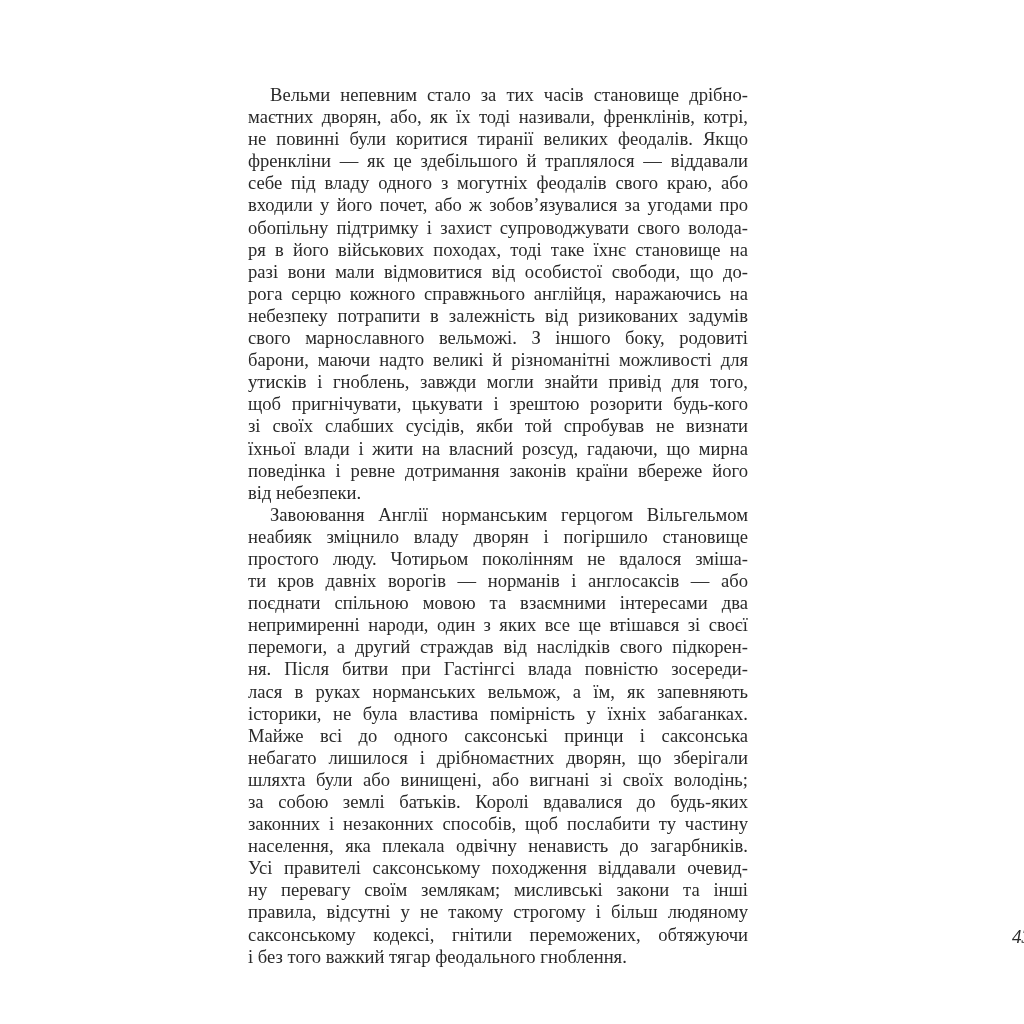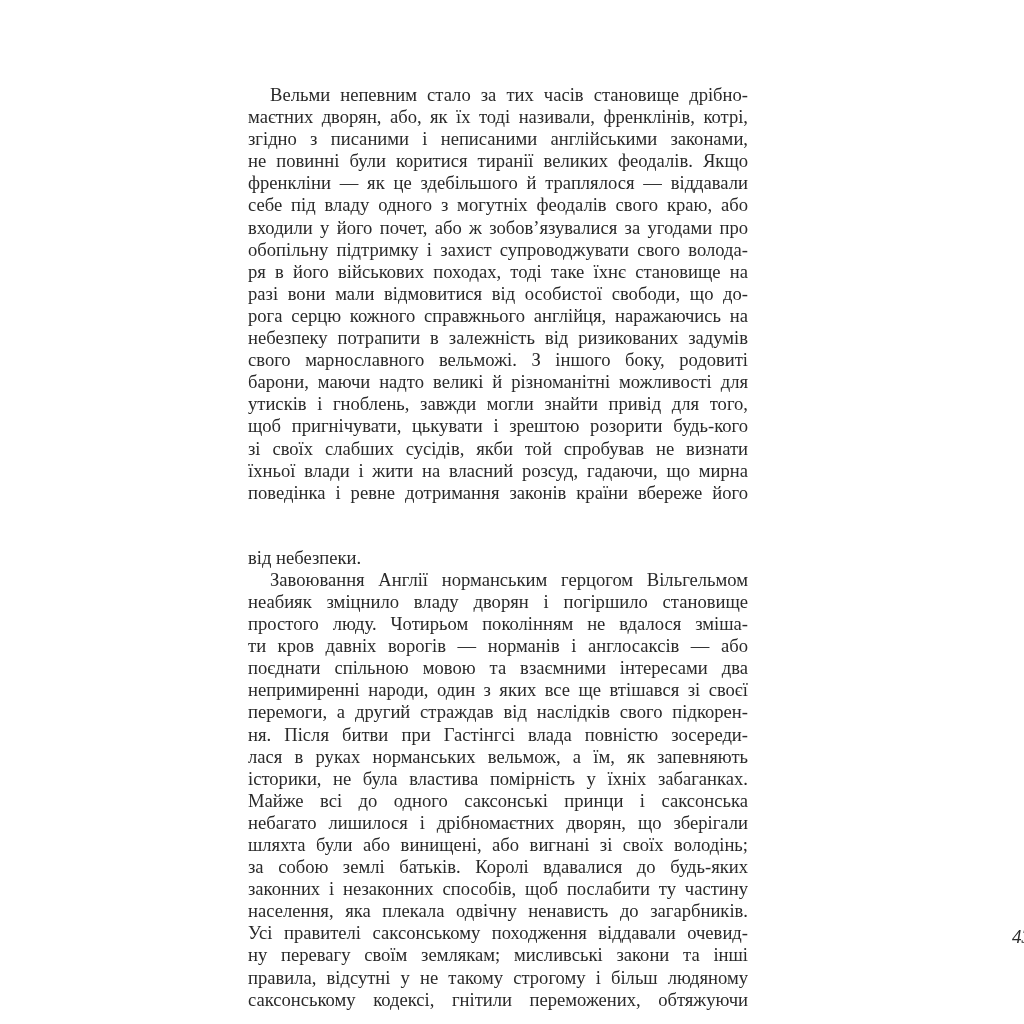--- a/index.html
+++ b/index.html
@@ -20,40 +20,39 @@
   .line {
     display: block;
     height: 22.1px;
     line-height: 22.1px;
     font-size: 18.6px;
     white-space: nowrap;
     text-align: justify;
     text-align-last: justify;
   }
   .line.indent { padding-left: 22px; }
-  .line.last { text-align-last: left; margin-top: 43px; }
+  .line.last { text-align-last: left; }
   .page-number {
     position: absolute;
     left: 0; width: 1024px;
     top: 926px;
     text-align: right;
     font-style: italic;
     font-size: 19px;
     color: #2a2a2a;
     margin-left: 7px;
   }
 </style>
 </head>
 <body>
 
 <div class="page-body">
   <div class="paragraph">
     <span class="line indent">Вельми непевним стало за тих часів становище дрібно-</span>
     <span class="line">маєтних дворян, або, як їх тоді називали, френклінів, котрі,</span>
-    <span class="line">згідно з писаними і неписаними англійськими законами,</span>
     <span class="line">не повинні були коритися тиранії великих феодалів. Якщо</span>
     <span class="line">френкліни — як це здебільшого й траплялося — віддавали</span>
     <span class="line">себе під владу одного з могутніх феодалів свого краю, або</span>
     <span class="line">входили у його почет, або ж зобов’язувалися за угодами про</span>
     <span class="line">обопільну підтримку і захист супроводжувати свого волода-</span>
     <span class="line">ря в його військових походах, тоді таке їхнє становище на</span>
     <span class="line">разі вони мали відмовитися від особистої свободи, що до-</span>
     <span class="line">рога серцю кожного справжнього англійця, наражаючись на</span>
     <span class="line">небезпеку потрапити в залежність від ризикованих задумів</span>
     <span class="line">свого марнославного вельможі. З іншого боку, родовиті</span>

